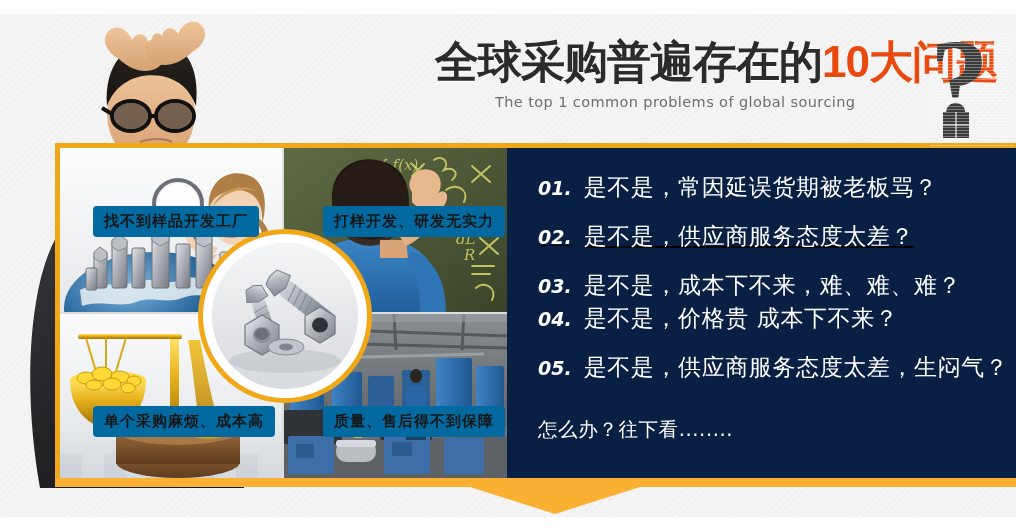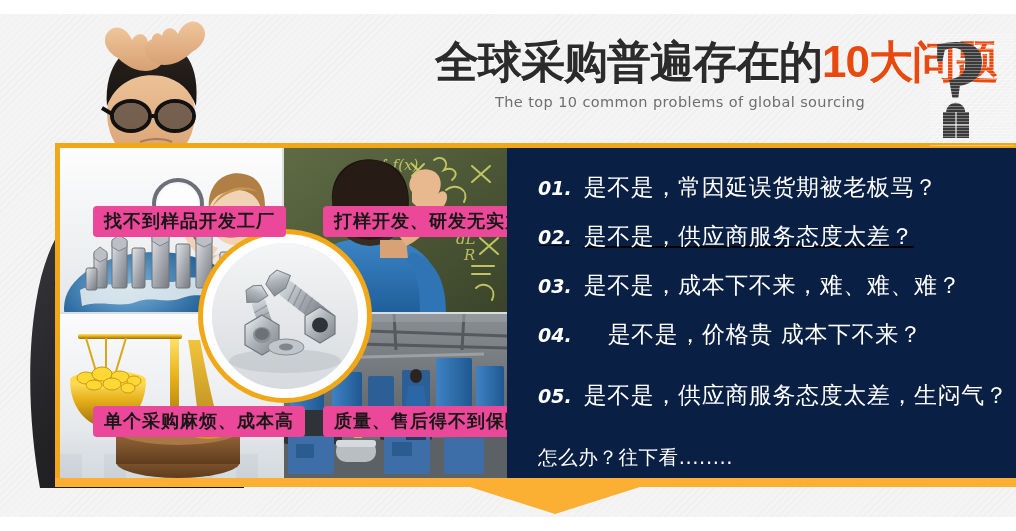--- a/index.html
+++ b/index.html
@@ -91,22 +91,22 @@
   }
   .circle-inner{
     position:absolute; left:9px; top:9px; width:146px; height:146px;
     border-radius:50%; overflow:hidden; background:#e9eaec;
   }
   .circle-inner svg{ display:block; }
 
   
   .badge{
     position:absolute; z-index:12;
-    background:#ec4899; color:#171717;
-    font-size:18px; font-weight:bold; letter-spacing:1px;
+    background:#0369a1; color:#171717;
+    font-size:15px; font-weight:bold; letter-spacing:1px;
     padding:5px 11px 6px 11px; border-radius:4px; white-space:nowrap;
     line-height:20px;
     font-family:"DejaVu Sans","Liberation Sans",sans-serif;
   }
   .badge-tl{ left:33px; top:58px; }
   .badge-tr{ left:263px; top:58px; }
   .badge-bl{ left:33px; top:258px; }
   .badge-br{ left:263px; top:258px; }
 
   
@@ -117,27 +117,26 @@
     font-size:19px; letter-spacing:0px; margin-right:12px;
     font-family:"DejaVu Sans","Liberation Sans",sans-serif;
   }
   .txt{
     color:#ffffff; font-size:23px; letter-spacing:.6px;
     font-family:"DejaVu Sans","Liberation Sans",sans-serif;
   }
   .row-0{ top:24px; }
   .row-1{ top:73px;text-decoration:underline; }
   .row-2{ top:122px; }
-  .row-3{ top:171px;gap:24px; }
-  .row-4{ top:232px; }
+  .row-3{ top:155px; }
+  .row-4{ top:204px; }
   .closing{
     position:absolute; left:26px; top:268px;
     color:#ffffff; font-size:19.5px; letter-spacing:.6px; white-space:nowrap;
     font-family:"DejaVu Sans","Liberation Sans",sans-serif;
-    margin-top:28px;
   }
 
   
   .bottom-bar{ position:absolute; left:55px; top:478px; width:961px; height:9px; background:#FBB034; z-index:7; }
   .bottom-arrow{
     position:absolute; left:470px; top:487px; width:0; height:0; z-index:7;
     border-left:85px solid transparent; border-right:85px solid transparent;
     border-top:27px solid #FBB034;
   }
 </style>
@@ -221,21 +220,21 @@
 
   <div class="header">
     <div class="title-row">
       <div class="title-main"><span>全球采购普遍存在的</span><span class="title-accent">10大问题</span></div>
       <div class="qmark-wrap">
         <div class="qmark">?</div>
         <div class="qmark-dot"></div>
         <div class="qmark-stripes"></div>
       </div>
     </div>
-    <div class="subtitle">The top 10 common problems of global sourcing</div>
+    <div class="subtitle">The top 1 common problems of global sourcing</div>
   </div>
 
   <div class="panel">
 
     <div class="collage">
 
       <div class="q q-tl">
         <svg viewBox="0 0 222 164" preserveAspectRatio="none">
           <defs>
             <linearGradient id="tlbg" x1="0" y1="0" x2="0" y2="1">

